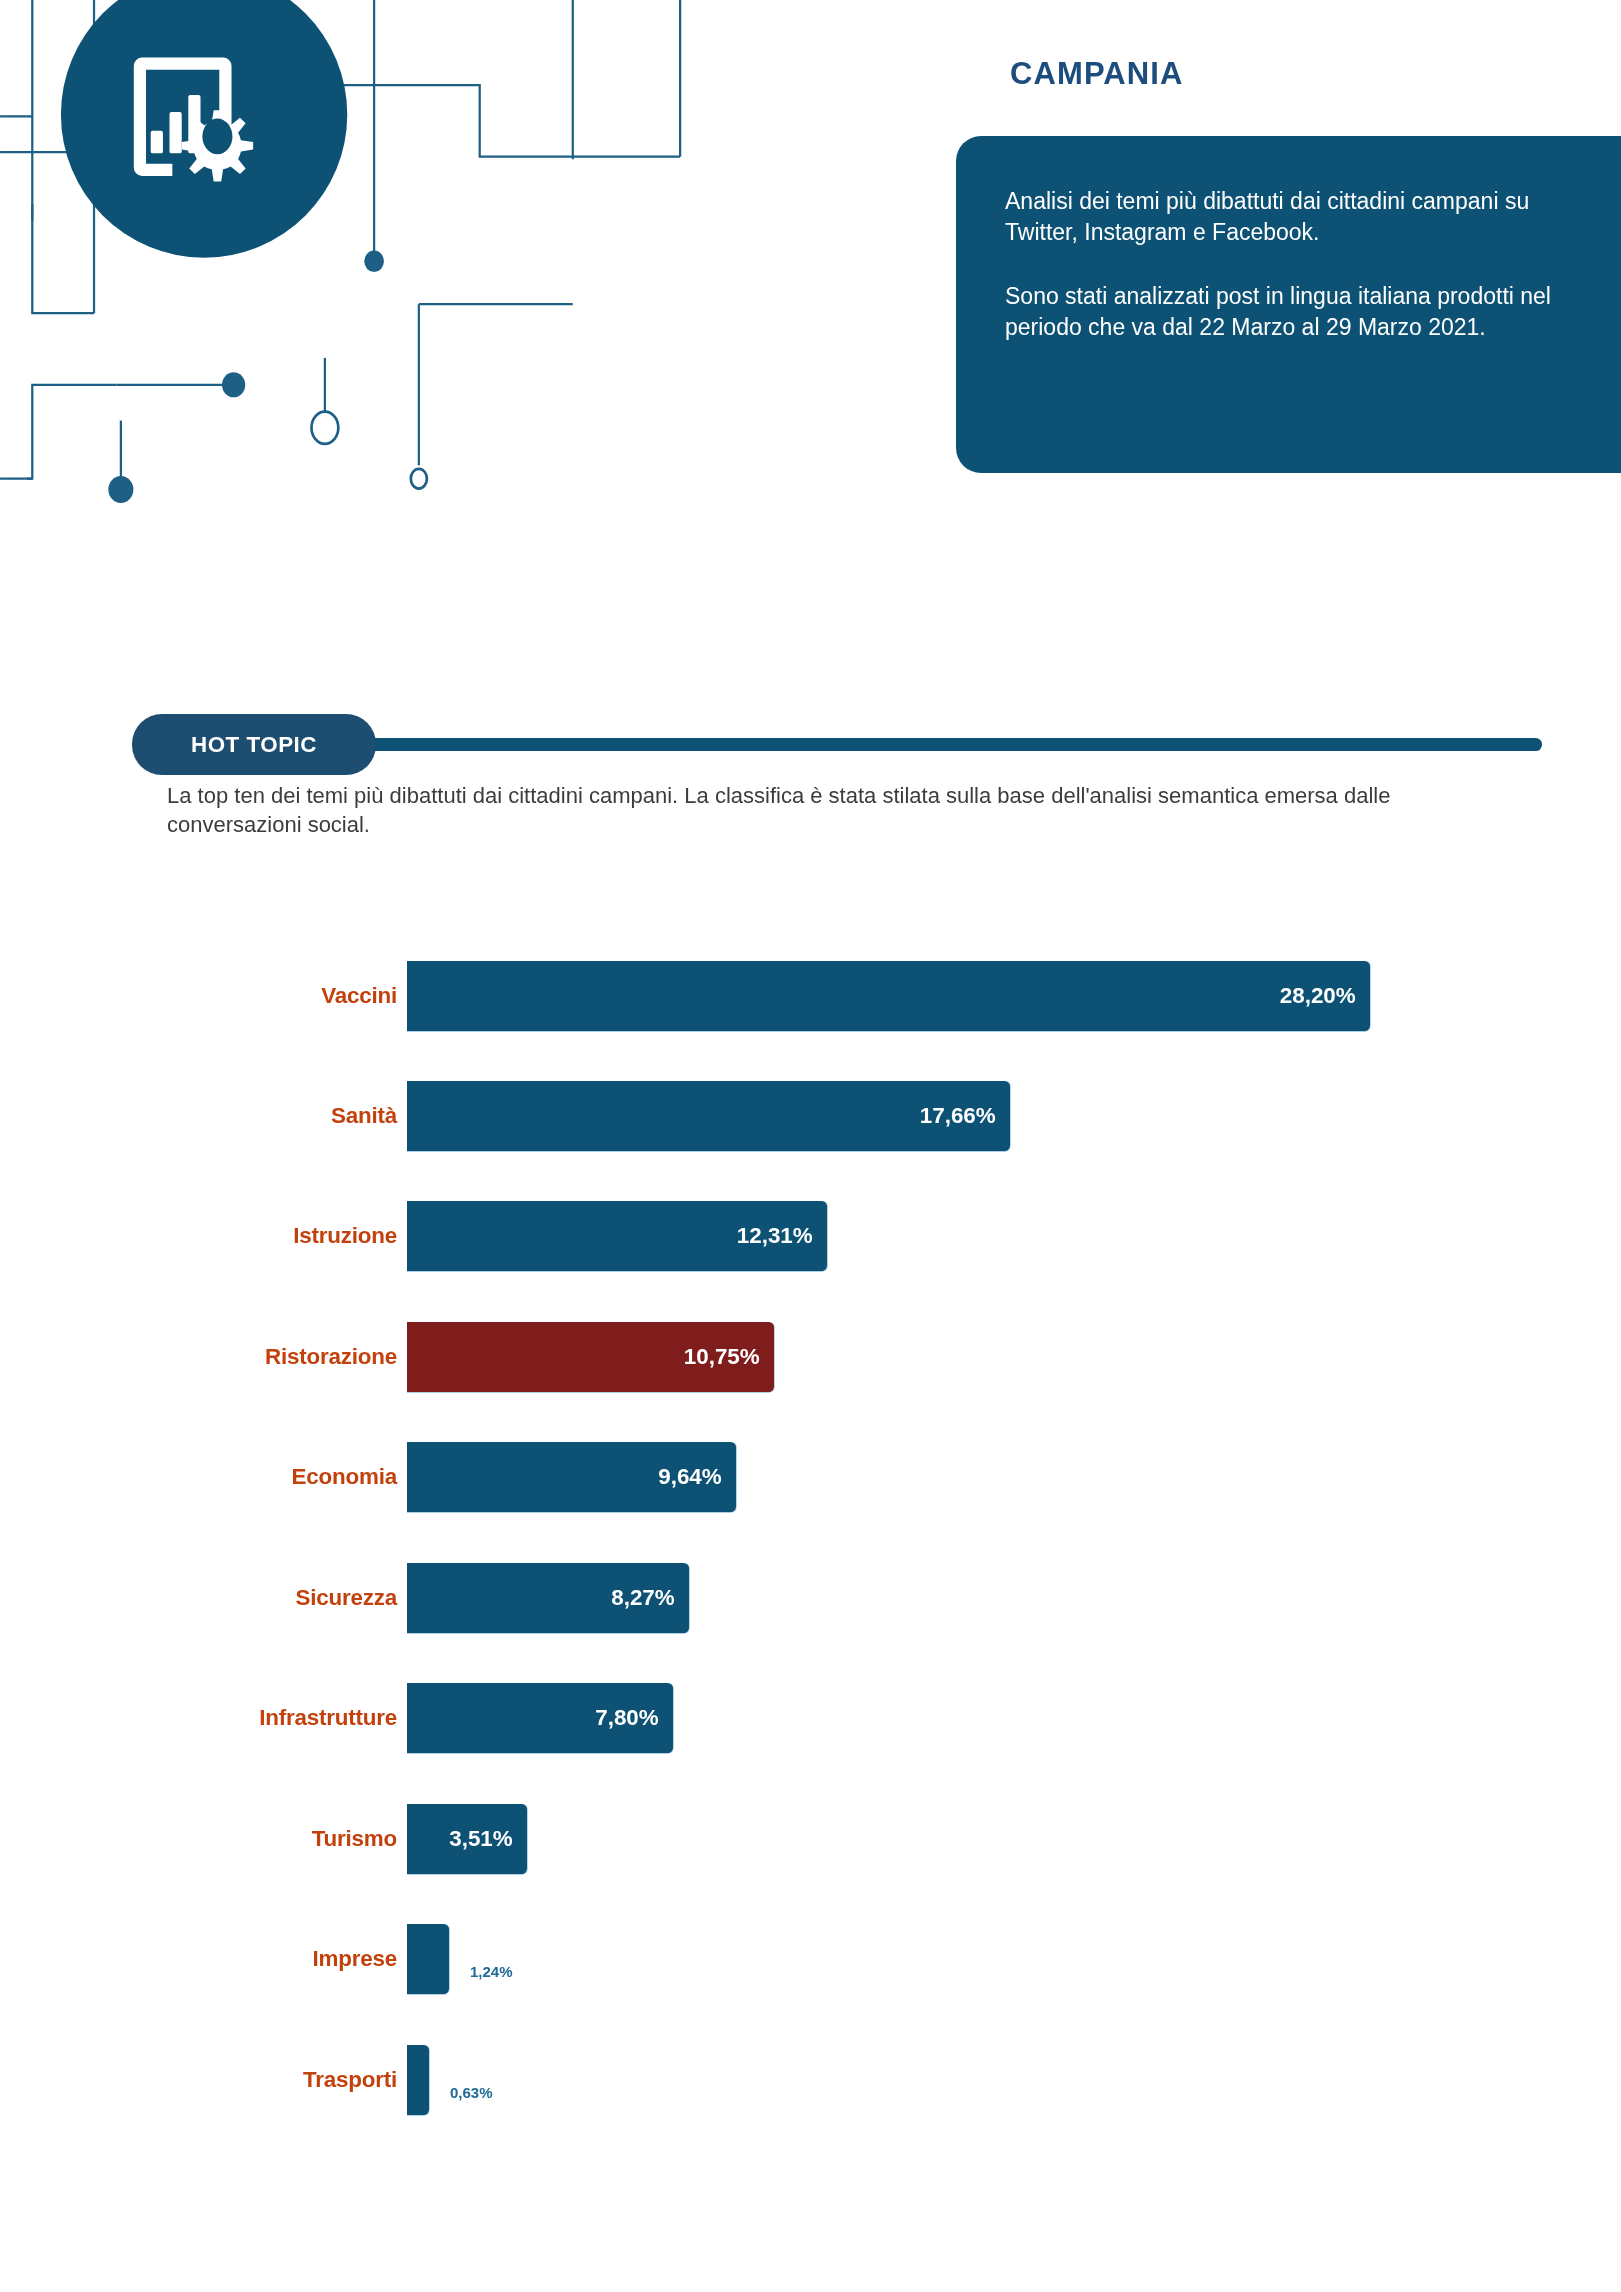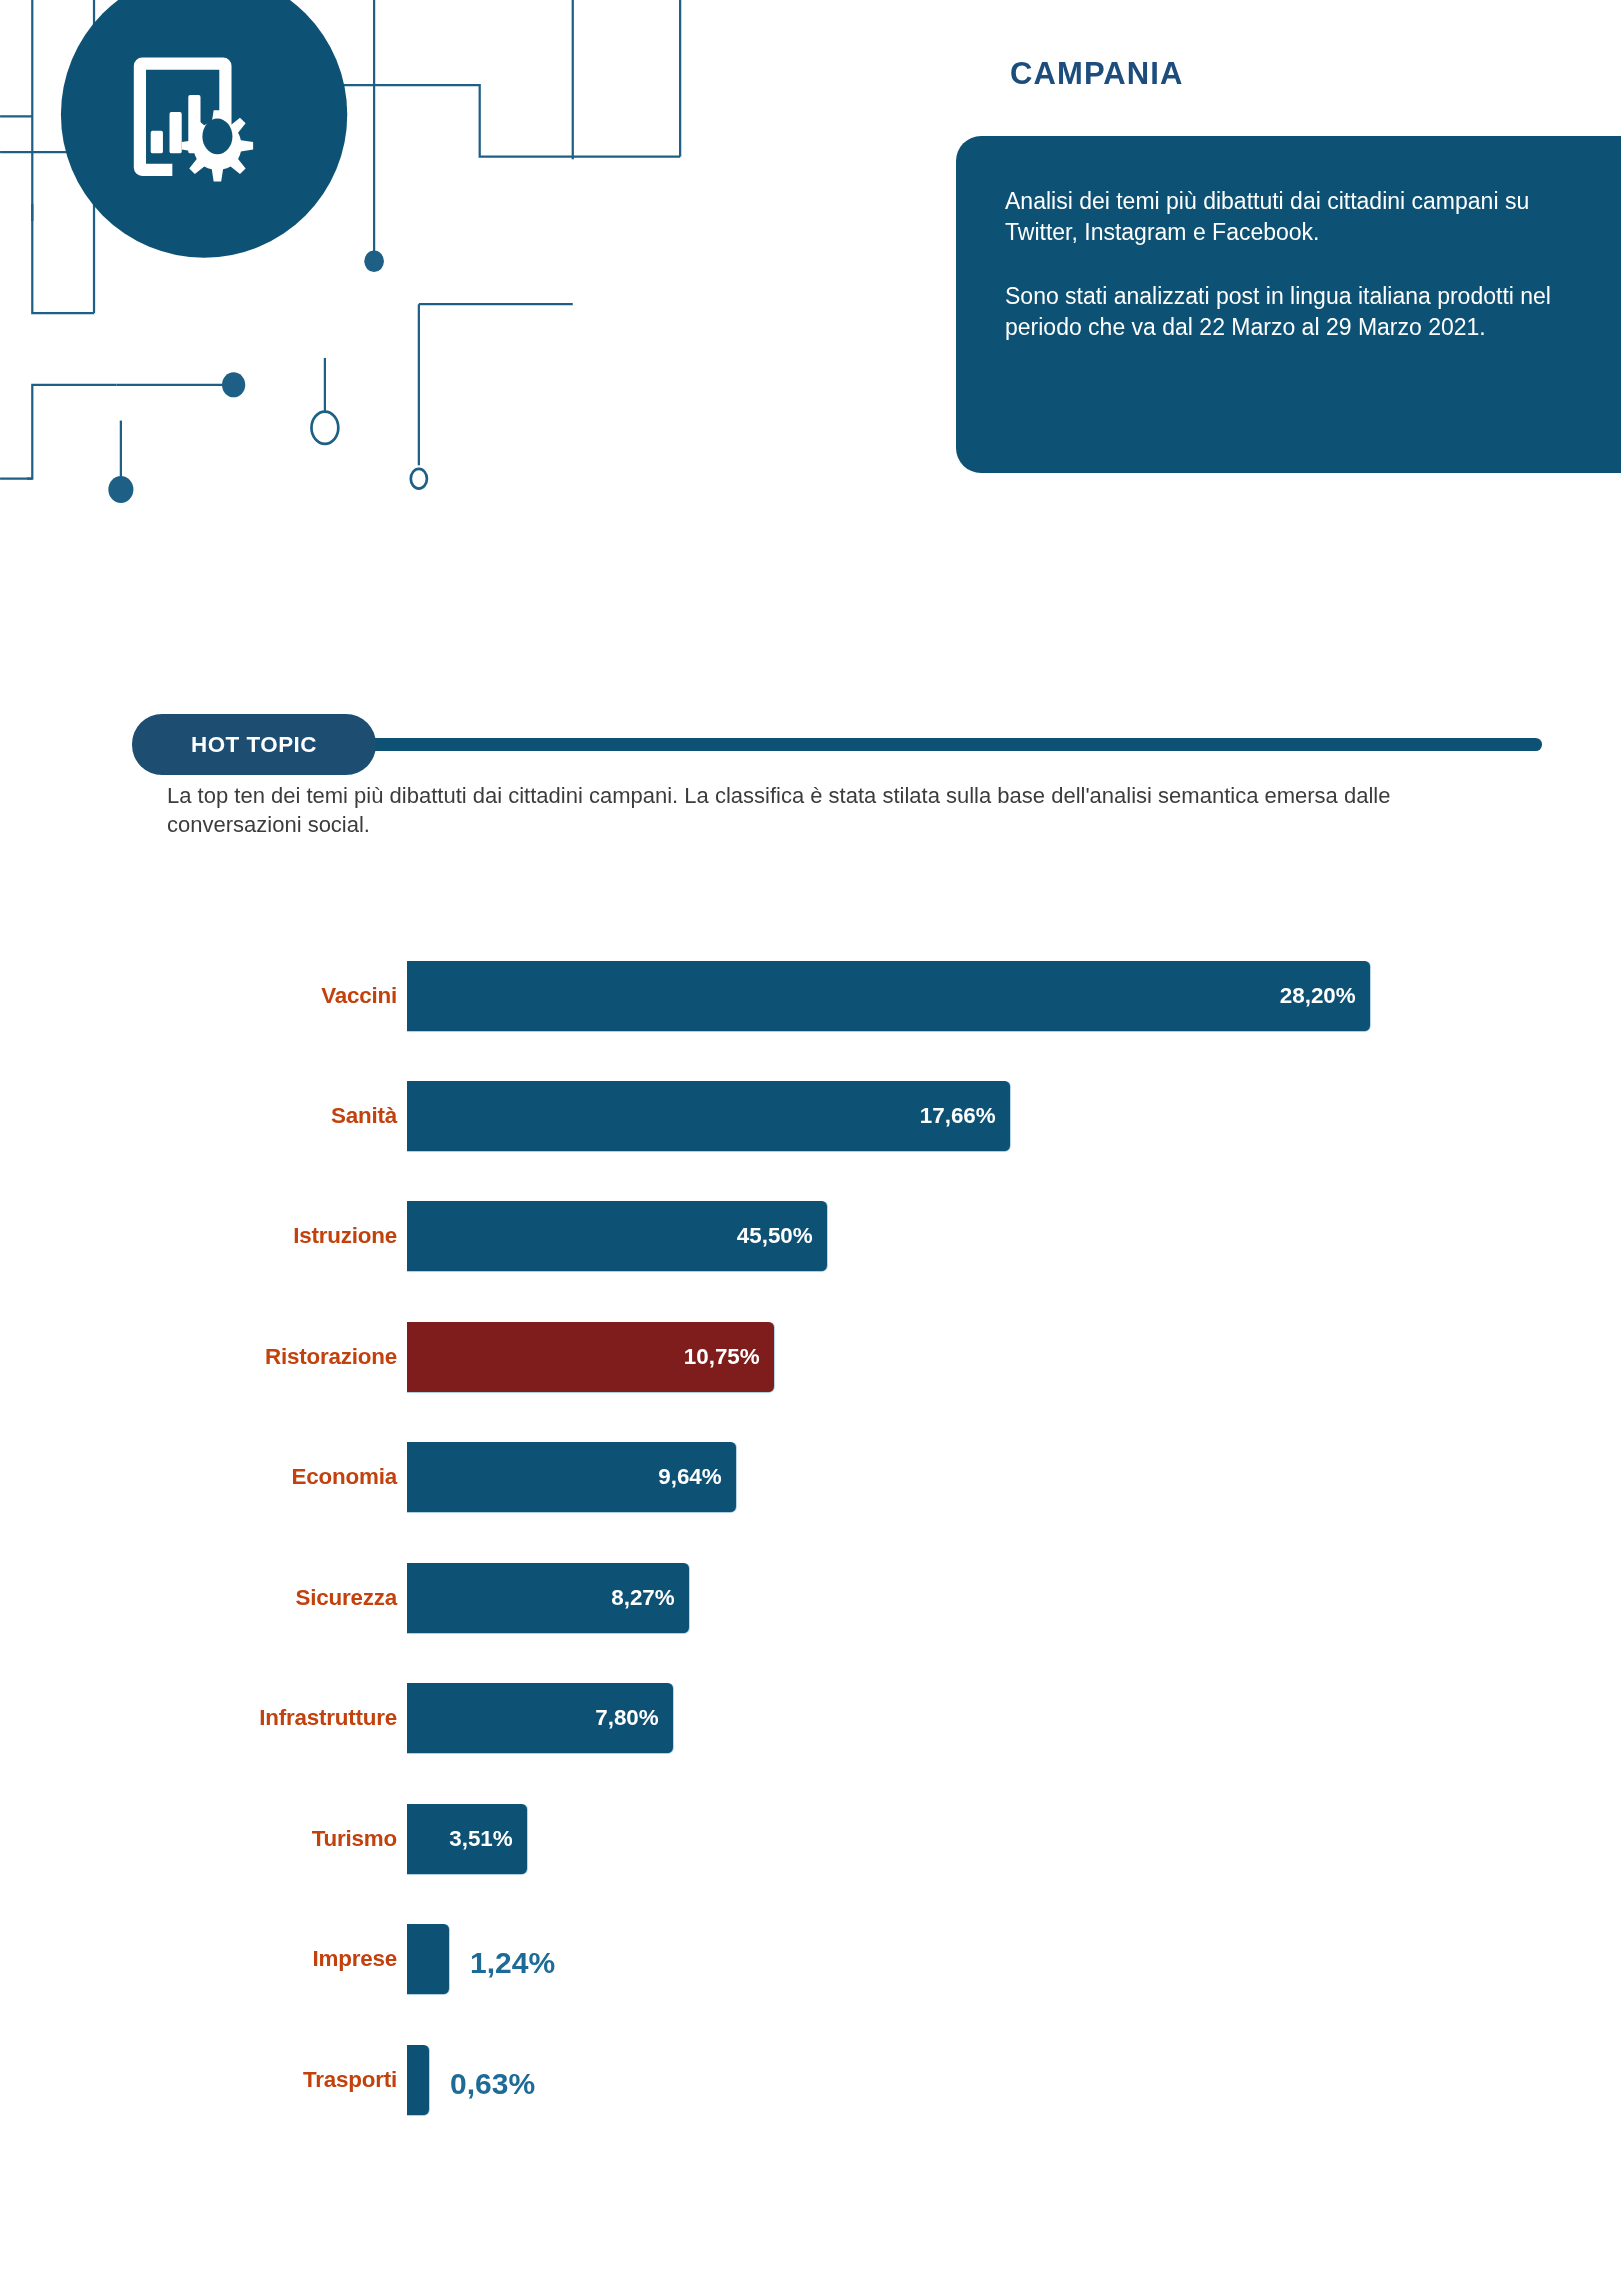--- a/index.html
+++ b/index.html
@@ -157,26 +157,26 @@
   }
   .bar-value-inside {
     color: #ffffff;
     font-size: 22.4px;
     font-weight: bold;
     font-family: "Liberation Sans", sans-serif;
     white-space: nowrap;
   }
   .bar-value-outside {
     position: absolute;
-    top: 4px;
+    top: 12px;
     height: 70px;
     display: flex;
     align-items: center;
     color: #1d6b96;
-    font-size: 30px;
+    font-size: 15px;
     font-weight: bold;
     font-family: "Liberation Sans", sans-serif;
     white-space: nowrap;
   }
 </style>
 </head>
 <body>
 
 <svg id="circuit-art" viewBox="0 0 800 580" xmlns="http://www.w3.org/2000/svg">
   <g stroke="#1d5f85" stroke-width="2.5" fill="none">
@@ -248,21 +248,21 @@
       <div class="bar-track" style="width: 603px;">
         <div class="bar" style="width: 603px; background: rgb(13, 82, 116);">
           <span class="bar-value-inside">17,66%</span>
         </div>
       </div>
     </div>
     <div class="chart-row" style="top: 270px;">
       <div class="cat-label">Istruzione</div>
       <div class="bar-track" style="width: 420px;">
         <div class="bar" style="width: 420px; background: rgb(13, 82, 116);">
-          <span class="bar-value-inside">45,50%</span>
+          <span class="bar-value-inside">12,31%</span>
         </div>
       </div>
     </div>
     <div class="chart-row" style="top: 391px;">
       <div class="cat-label">Ristorazione</div>
       <div class="bar-track" style="width: 367px;">
         <div class="bar" style="width: 367px; background: #7f1d1d; padding-left: 31px;">
           <span class="bar-value-inside">10,75%</span>
         </div>
       </div>

